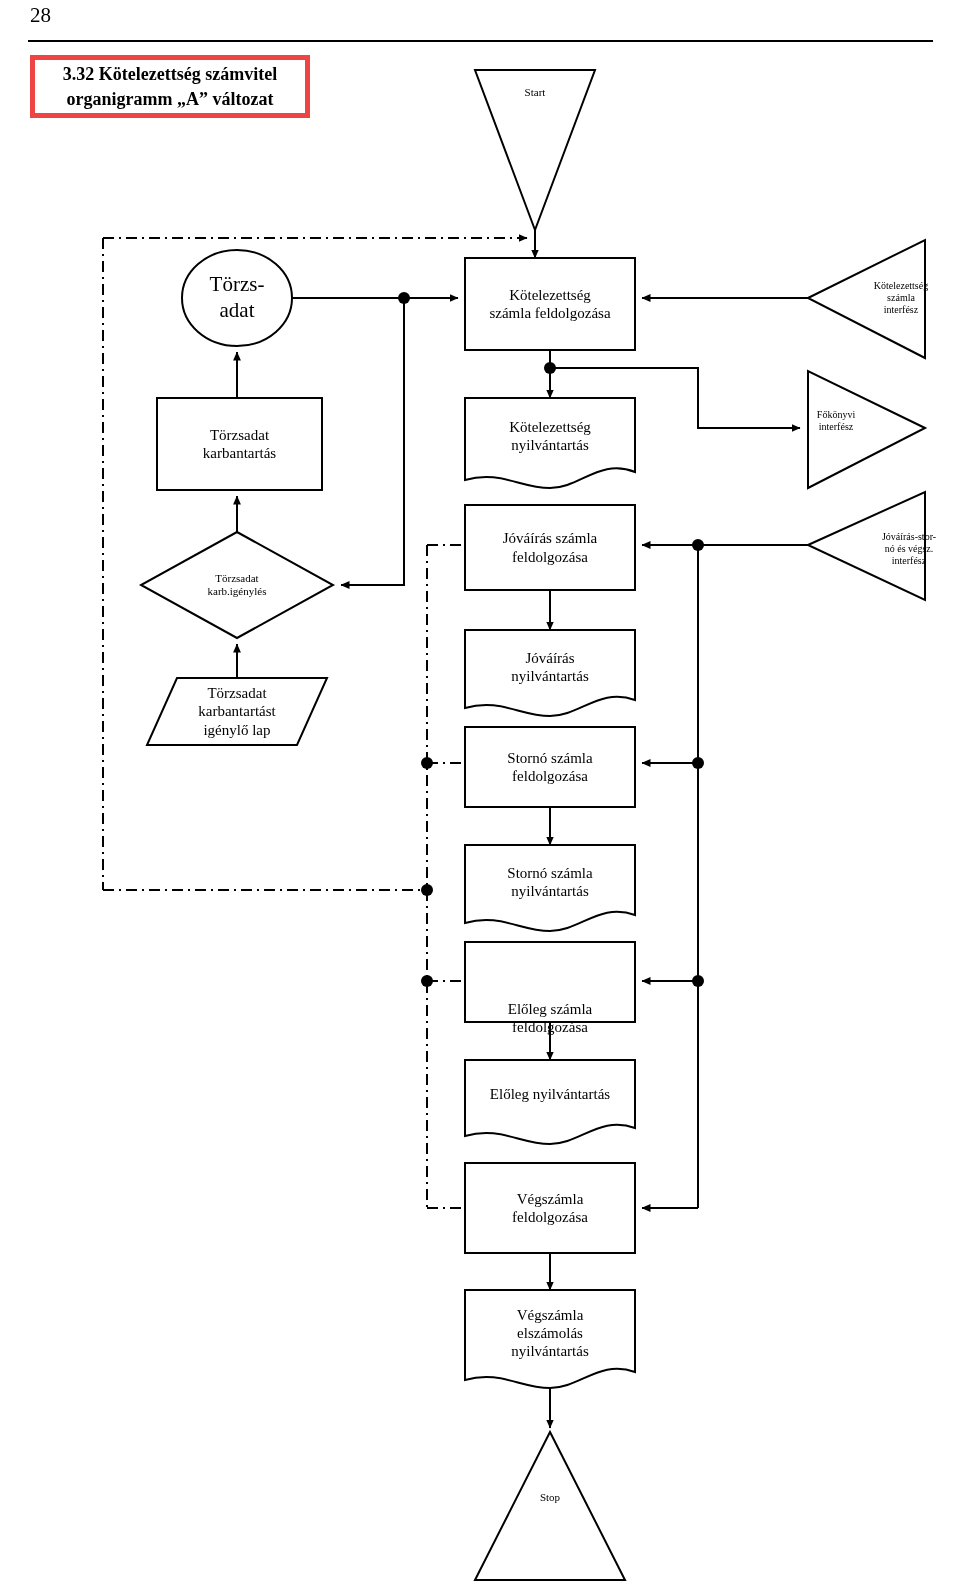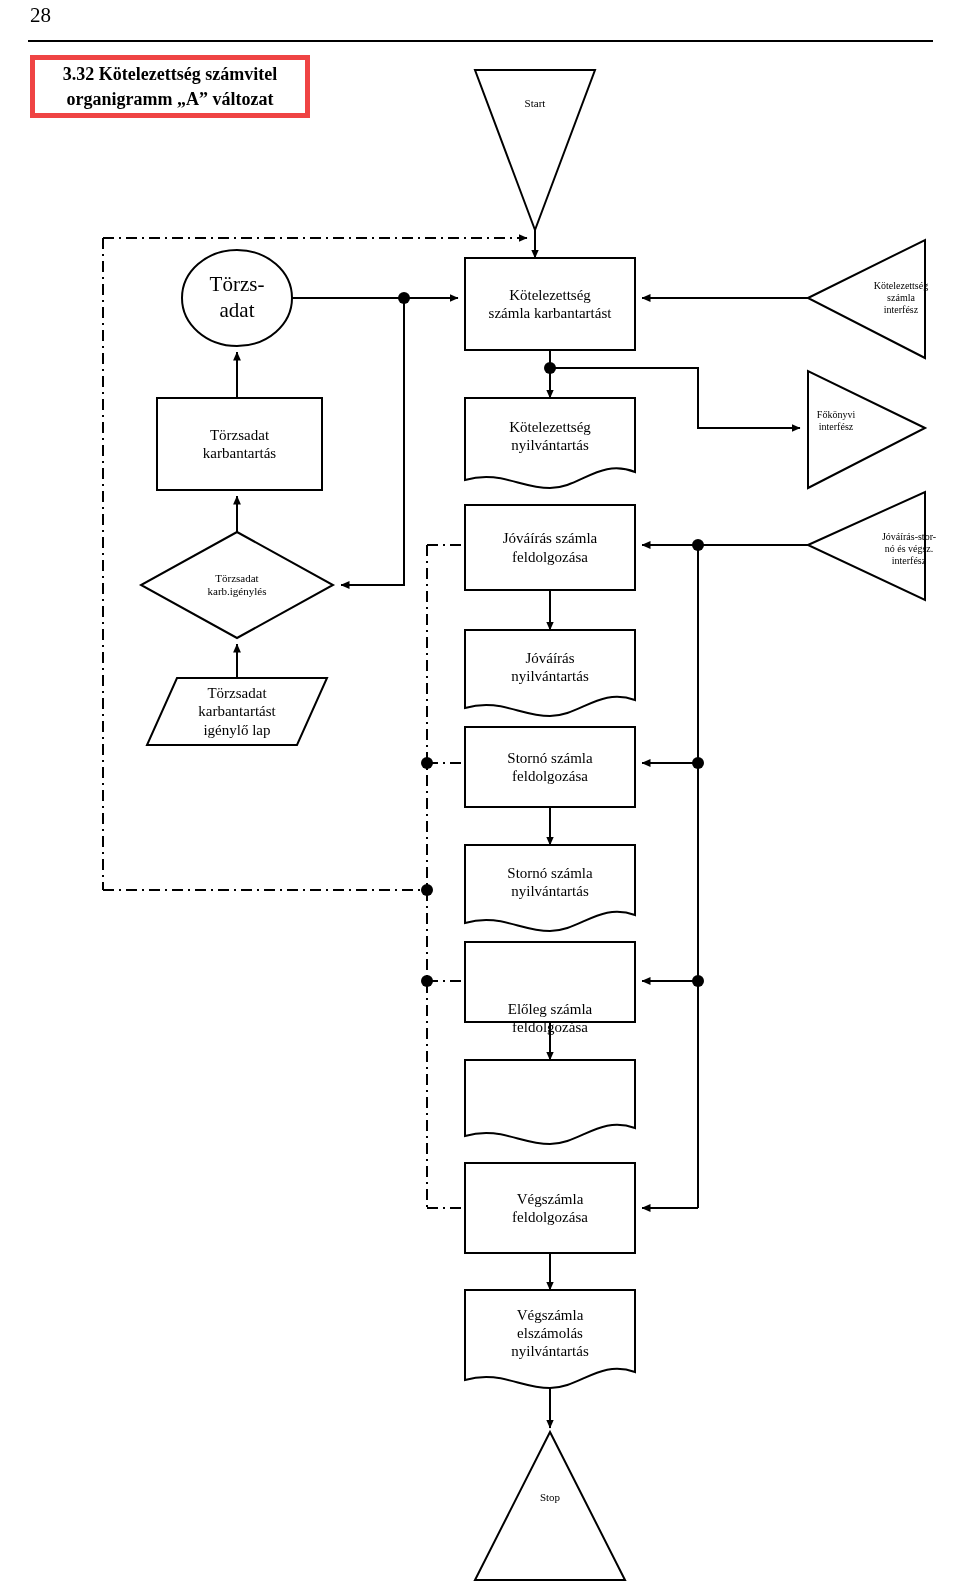--- a/index.html
+++ b/index.html
@@ -129,21 +129,21 @@
       <line x1="550" y1="1253" x2="550" y2="1290" marker-end="url(#ah)"></line>
 
       <path d="M465,1290 L635,1290 L635,1372 C600,1359 580,1388 550,1388 C520,1388 500,1370 465,1380 Z" fill="#fff"></path>
 
       <line x1="550" y1="1388" x2="550" y2="1428" marker-end="url(#ah)"></line>
       <polygon points="550,1432 625,1580 475,1580" fill="#fff"></polygon>
 
     </g>
   </svg>
 
-  <div class="lbl small" style="left:495px;top:83px;width:80px;height:20px;margin-top:11px;">Start</div>
+  <div class="lbl small" style="left:495px;top:83px;width:80px;height:20px;">Start</div>
 
   <div class="lbl small" style="left:505px;top:1488px;width:90px;height:20px;">Stop</div>
 
   <div class="lbl" style="left:182px;top:274px;width:110px;height:48px;font-size:21px;">
       <div>
         <div>Törzs-</div>
         <div>adat</div>
       </div>
     </div>
 
@@ -165,21 +165,21 @@
       <div>
         <div>Törzsadat</div>
         <div>karbantartást</div>
         <div>igénylő lap</div>
       </div>
     </div>
 
   <div class="lbl" style="left:460px;top:258px;width:180px;height:92px;font-size:15px;">
       <div>
         <div>Kötelezettség</div>
-        <div>számla karbantartást</div>
+        <div>számla feldolgozása</div>
       </div>
     </div>
 
   <div class="lbl" style="left:465px;top:402px;width:170px;height:68px;font-size:15px;">
       <div>
         <div>Kötelezettség</div>
         <div>nyilvántartás</div>
       </div>
     </div>
 
@@ -211,20 +211,21 @@
       </div>
     </div>
 
   <div class="lbl" style="left:465px;top:978px;width:170px;height:80px;font-size:15px;">
       <div>
         <div>Előleg számla</div>
         <div>feldolgozása</div>
       </div>
     </div>
 
+  <div class="lbl" style="left:460px;top:1064px;width:180px;height:60px;font-size:15px;">Előleg nyilvántartás</div>
 
   <div class="lbl" style="left:465px;top:1163px;width:170px;height:90px;font-size:15px;">
       <div>
         <div>Végszámla</div>
         <div>feldolgozása</div>
       </div>
     </div>
 
   <div class="lbl" style="left:465px;top:1294px;width:170px;height:78px;font-size:15px;">
       <div>

